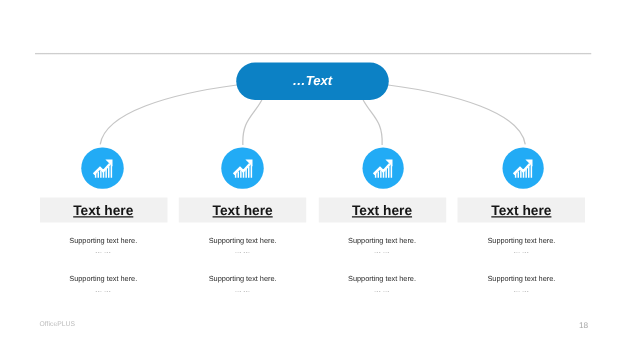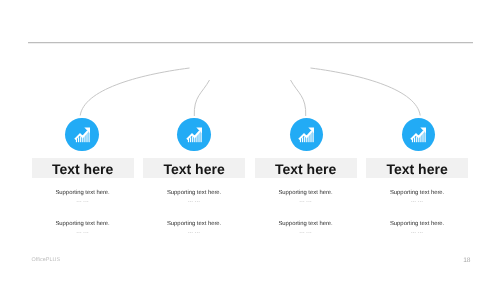--- a/index.html
+++ b/index.html
@@ -5,39 +5,42 @@
   html,body{margin:0;padding:0;}
   body{width:500px;height:281px;background:#ffffff;font-family:"Liberation Sans",sans-serif;overflow:hidden;position:relative;-webkit-font-smoothing:antialiased;text-rendering:geometricPrecision;}
   .slide{position:absolute;inset:0;}
   .divider{position:absolute;left:27.5px;top:41px;width:445.3px;height:3px;background:linear-gradient(to bottom,#ffffff 0%,#ffffff 33%,#bdbdbd 50%,#e2e2e2 72%,#ffffff 100%);}
   svg.connectors{position:absolute;left:0;top:0;width:500px;height:281px;}
   .pill{position:absolute;left:189.3px;top:50.2px;width:121.3px;height:29.4px;border-radius:15px;background:#0c81c5;display:flex;align-items:center;justify-content:center;}
   .pill-label{color:#ffffff;font-size:10.5px;font-weight:bold;font-style:italic;letter-spacing:0px;}
   .circle{position:absolute;width:33.4px;height:33.4px;border-radius:50%;background:#22abf5;}
   .circle svg{position:absolute;left:7.4px;top:6.9px;}
   .tbox{position:absolute;height:20px;background:#f1f1f1;display:flex;align-items:center;justify-content:center;}
-  .tbox-label{position:relative;top:1px;font-size:14px;font-weight:bold;color:#161616;}
+  .tbox-label{position:relative;top:1px;font-size:11px;font-weight:bold;color:#161616;text-decoration:underline;}
   .sup{position:absolute;text-align:center;font-size:5.9px;color:#2e2e2e;letter-spacing:-0.02px;}
   .sub{position:absolute;text-align:center;font-size:4.2px;color:#7d7d7d;letter-spacing:0.4px;}
   .footer-left{position:absolute;left:31.5px;top:256.6px;font-size:5.4px;color:#bcbcbc;letter-spacing:0.05px;}
   .footer-right{position:absolute;left:463.2px;top:257px;font-size:6.6px;color:#a6a6a6;}
 </style>
 </head>
 <body>
 
 <div class="slide">
   <div class="divider"></div>
 
   <svg class="connectors" viewBox="0 0 500 281">
     <path d="M189.5,68 C136,75 84,90 80.2,115.5" fill="none" stroke="#c6c6c6" stroke-width="1"></path>
     <path d="M209.5,80 C202,93.5 193.5,96.5 194.3,116" fill="none" stroke="#c6c6c6" stroke-width="1"></path>
     <path d="M290.5,80 C298,93.5 306.5,96.5 305.7,116" fill="none" stroke="#c6c6c6" stroke-width="1"></path>
     <path d="M310.5,68 C364.4,75 416.4,90 420.2,115.5" fill="none" stroke="#c6c6c6" stroke-width="1"></path>
   </svg>
 
+  <div class="pill">
+    <span class="pill-label">…Text</span>
+  </div>
 
   <div class="circle" style="left:65.3px;top:118.1px">
     <svg width="20" height="20" viewBox="0 0 20 20">
       <g fill="#ffffff">
         <rect x="2.9" y="13.3" width="1.2" height="3.9"></rect>
         <rect x="5.0" y="12.3" width="1.2" height="4.9"></rect>
         <rect x="7.1" y="11.3" width="1.2" height="5.9"></rect>
         <rect x="9.2" y="10.2" width="1.2" height="7.0"></rect>
         <rect x="11.3" y="9.2" width="1.2" height="8.0"></rect>
         <rect x="13.4" y="8.1" width="1.2" height="9.1"></rect>

